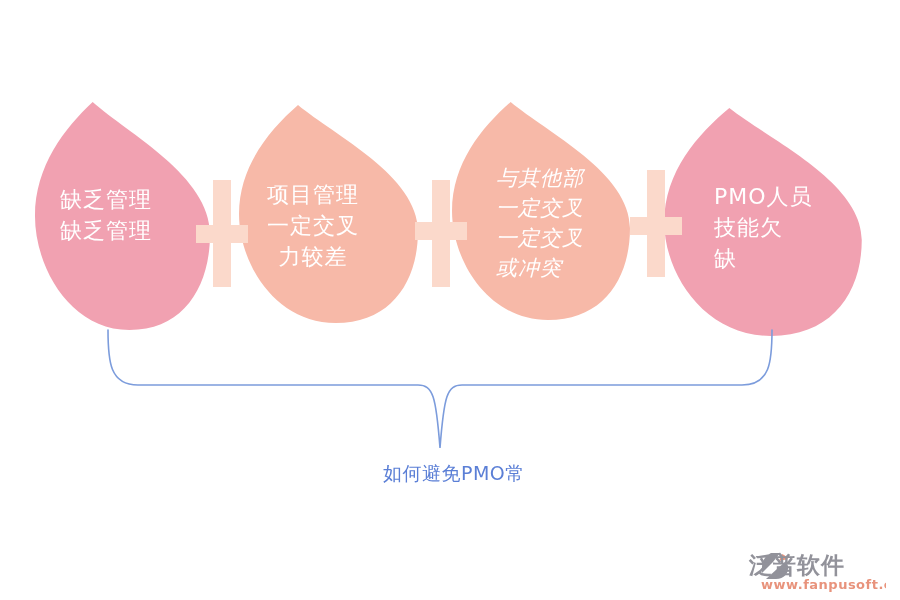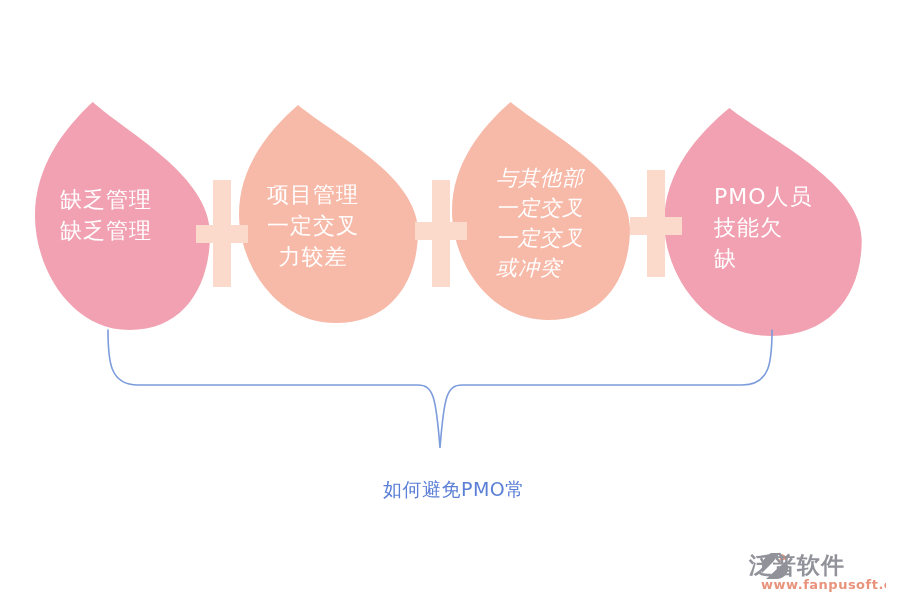--- a/index.html
+++ b/index.html
@@ -60,21 +60,21 @@
   .brace { left:100px; top:322px; width:690px; height:130px; }
   .brace path {
     fill:none;
     stroke: var(--brace, #7C9CDC);
     stroke-width:1.6;
     stroke-linecap: round;
   }
 
   
   .caption {
-    left:383px; top:476px; width:180px;
+    left:383px; top:460px; width:180px;
     color: var(--caption, #5B7FD6);
     font-size:19px;
     line-height:26px;
     letter-spacing:0.5px;
     white-space:nowrap;
   }
 
   
   .logo-icon { left:760px; top:552px; width:30px; height:28px; }
   .logo-icon svg { display:block; width:100%; height:100%; }

